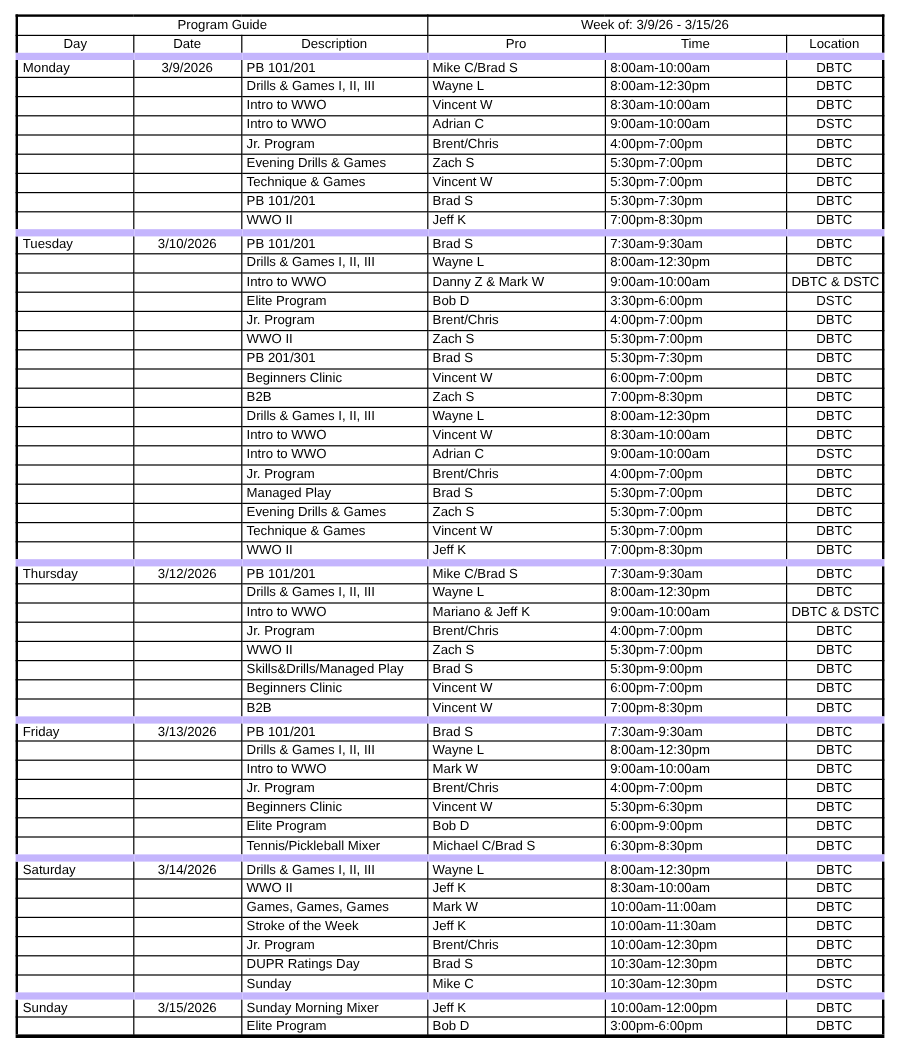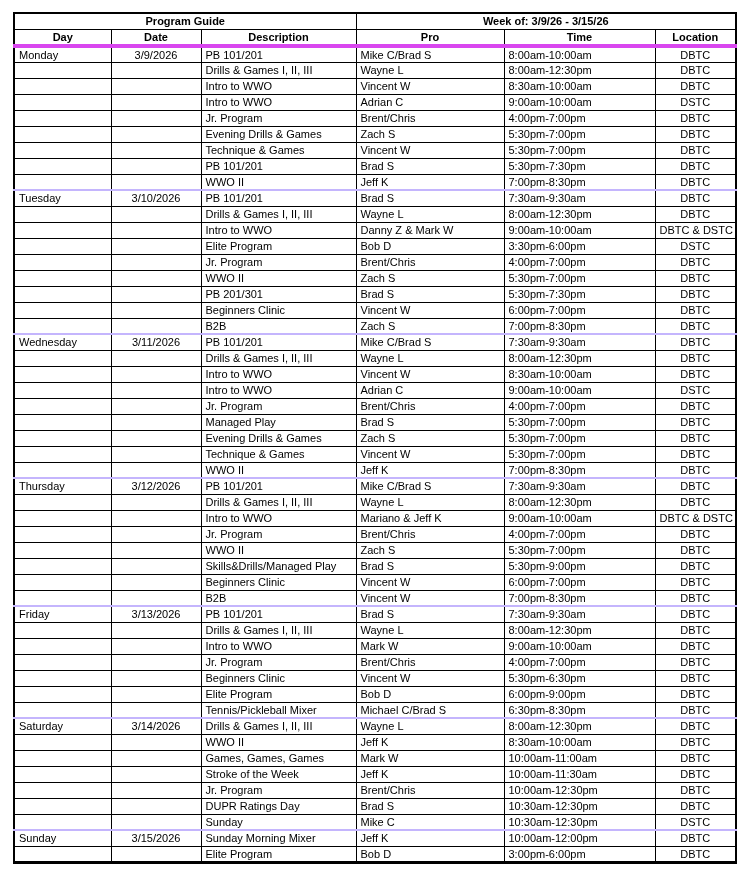--- a/index.html
+++ b/index.html
@@ -31,27 +31,27 @@
     font-size: 11px;
     line-height: 14px;
     height: 16px;
     padding: 0 4px;
     white-space: nowrap;
     overflow: hidden;
     vertical-align: middle;
     box-sizing: border-box;
   }
   table.guide th {
-    font-weight: bold;
+    font-weight: normal;
     text-align: center;
   }
   thead tr.title-row th { border-bottom: 1px solid #000; }
   thead tr.col-header-row th { border-bottom: 4px solid #d946ef; }
   th.pre { white-space: pre; }
-  tbody tr.group-start td { border-top: 2px solid #c4b5fd; }
+  tbody tr.group-start td { border-top: 6px solid #c4b5fd; }
   td.c-day  { text-align: left; }
   td.c-date { text-align: center; margin-left: 24px; }
   td.c-desc { text-align: left; }
   td.c-pro  { text-align: left; }
   td.c-time { text-align: left; }
   td.c-loc  { text-align: center; }
 </style>
 </head>
 <body>
 
@@ -217,28 +217,20 @@
     <td class="c-loc">DBTC</td>
   </tr>
         <tr>
     <td class="c-day"></td>
     <td class="c-date"></td>
     <td class="c-desc">B2B</td>
     <td class="c-pro">Zach S</td>
     <td class="c-time">7:00pm-8:30pm</td>
     <td class="c-loc">DBTC</td>
   </tr>
-        <tr class="group-start">
-    <td class="c-day">Wednesday</td>
-    <td class="c-date">3/11/2026</td>
-    <td class="c-desc">PB 101/201</td>
-    <td class="c-pro">Mike C/Brad S</td>
-    <td class="c-time">7:30am-9:30am</td>
-    <td class="c-loc">DBTC</td>
-  </tr>
         <tr>
     <td class="c-day"></td>
     <td class="c-date"></td>
     <td class="c-desc">Drills &amp; Games I, II, III</td>
     <td class="c-pro">Wayne L</td>
     <td class="c-time">8:00am-12:30pm</td>
     <td class="c-loc">DBTC</td>
   </tr>
         <tr>
     <td class="c-day"></td>

